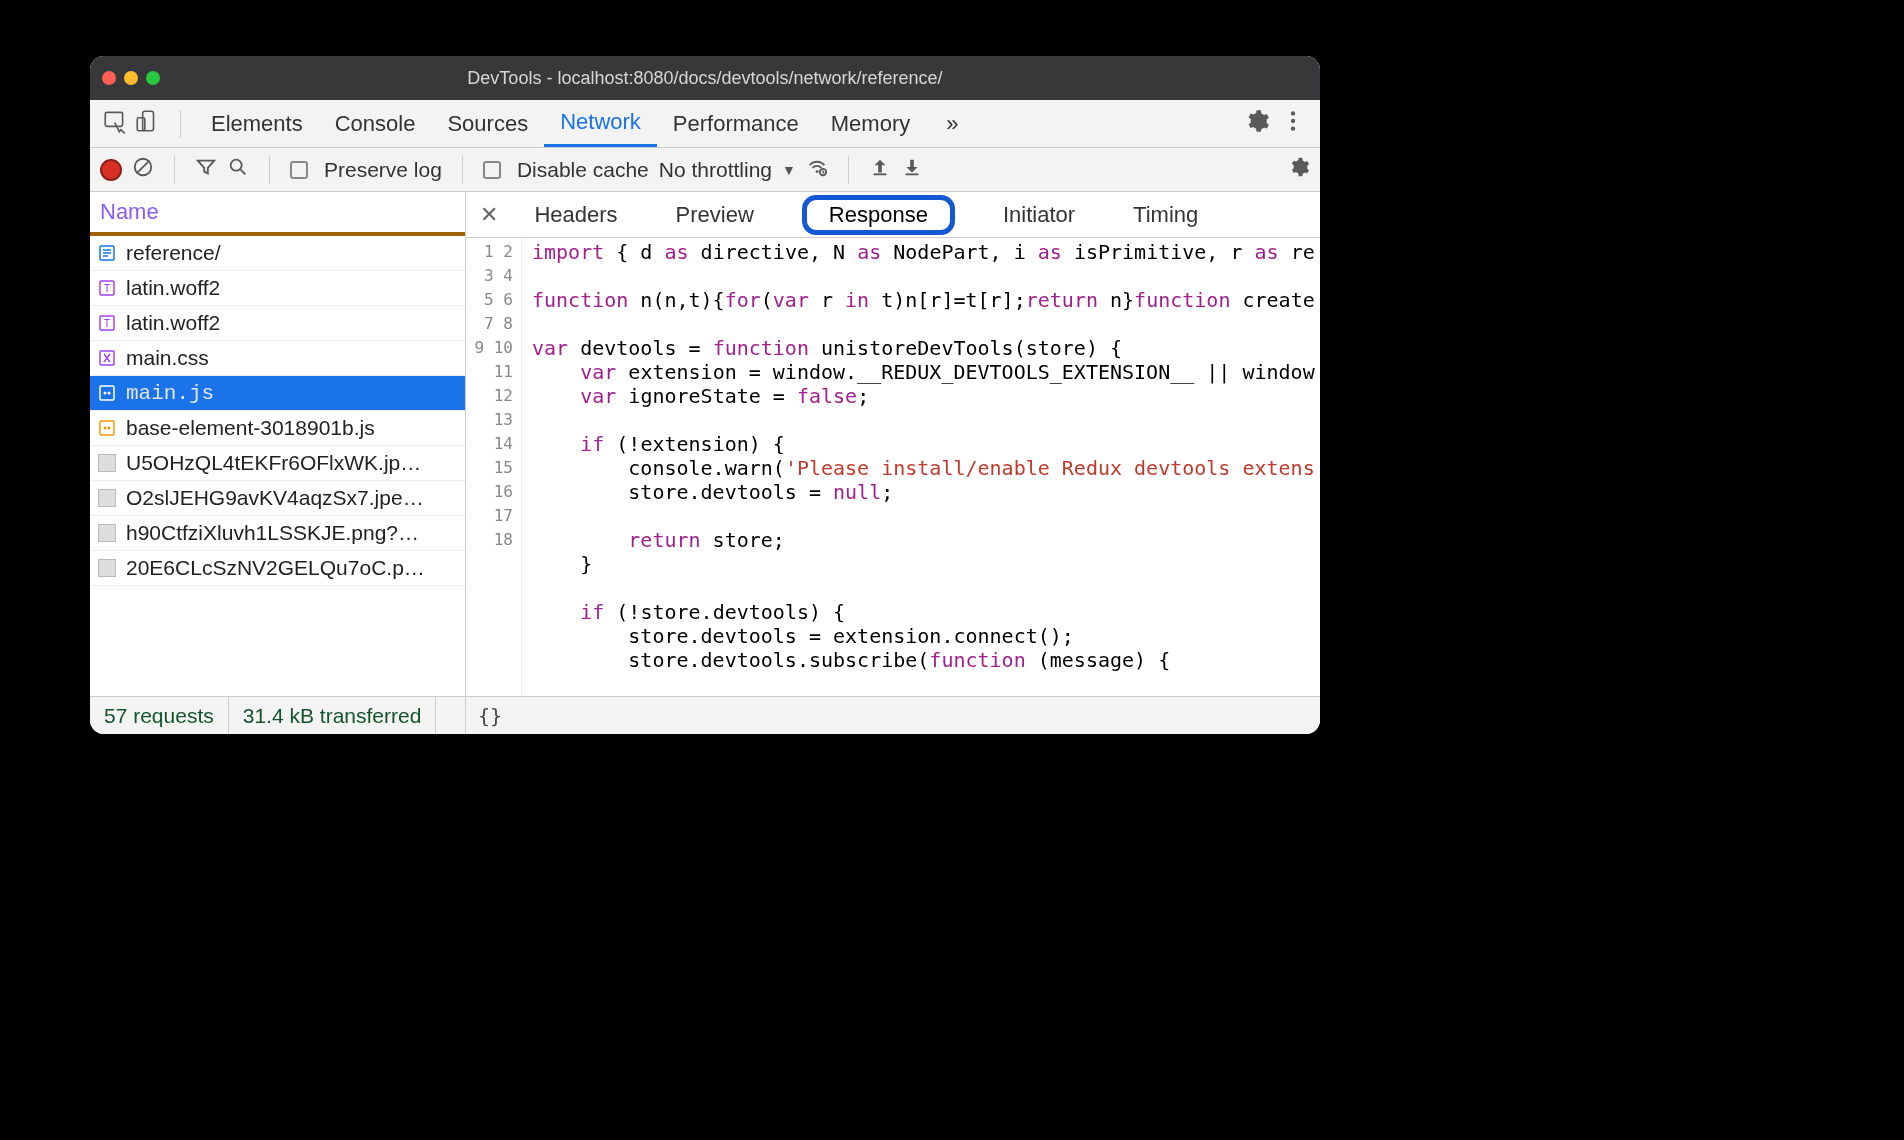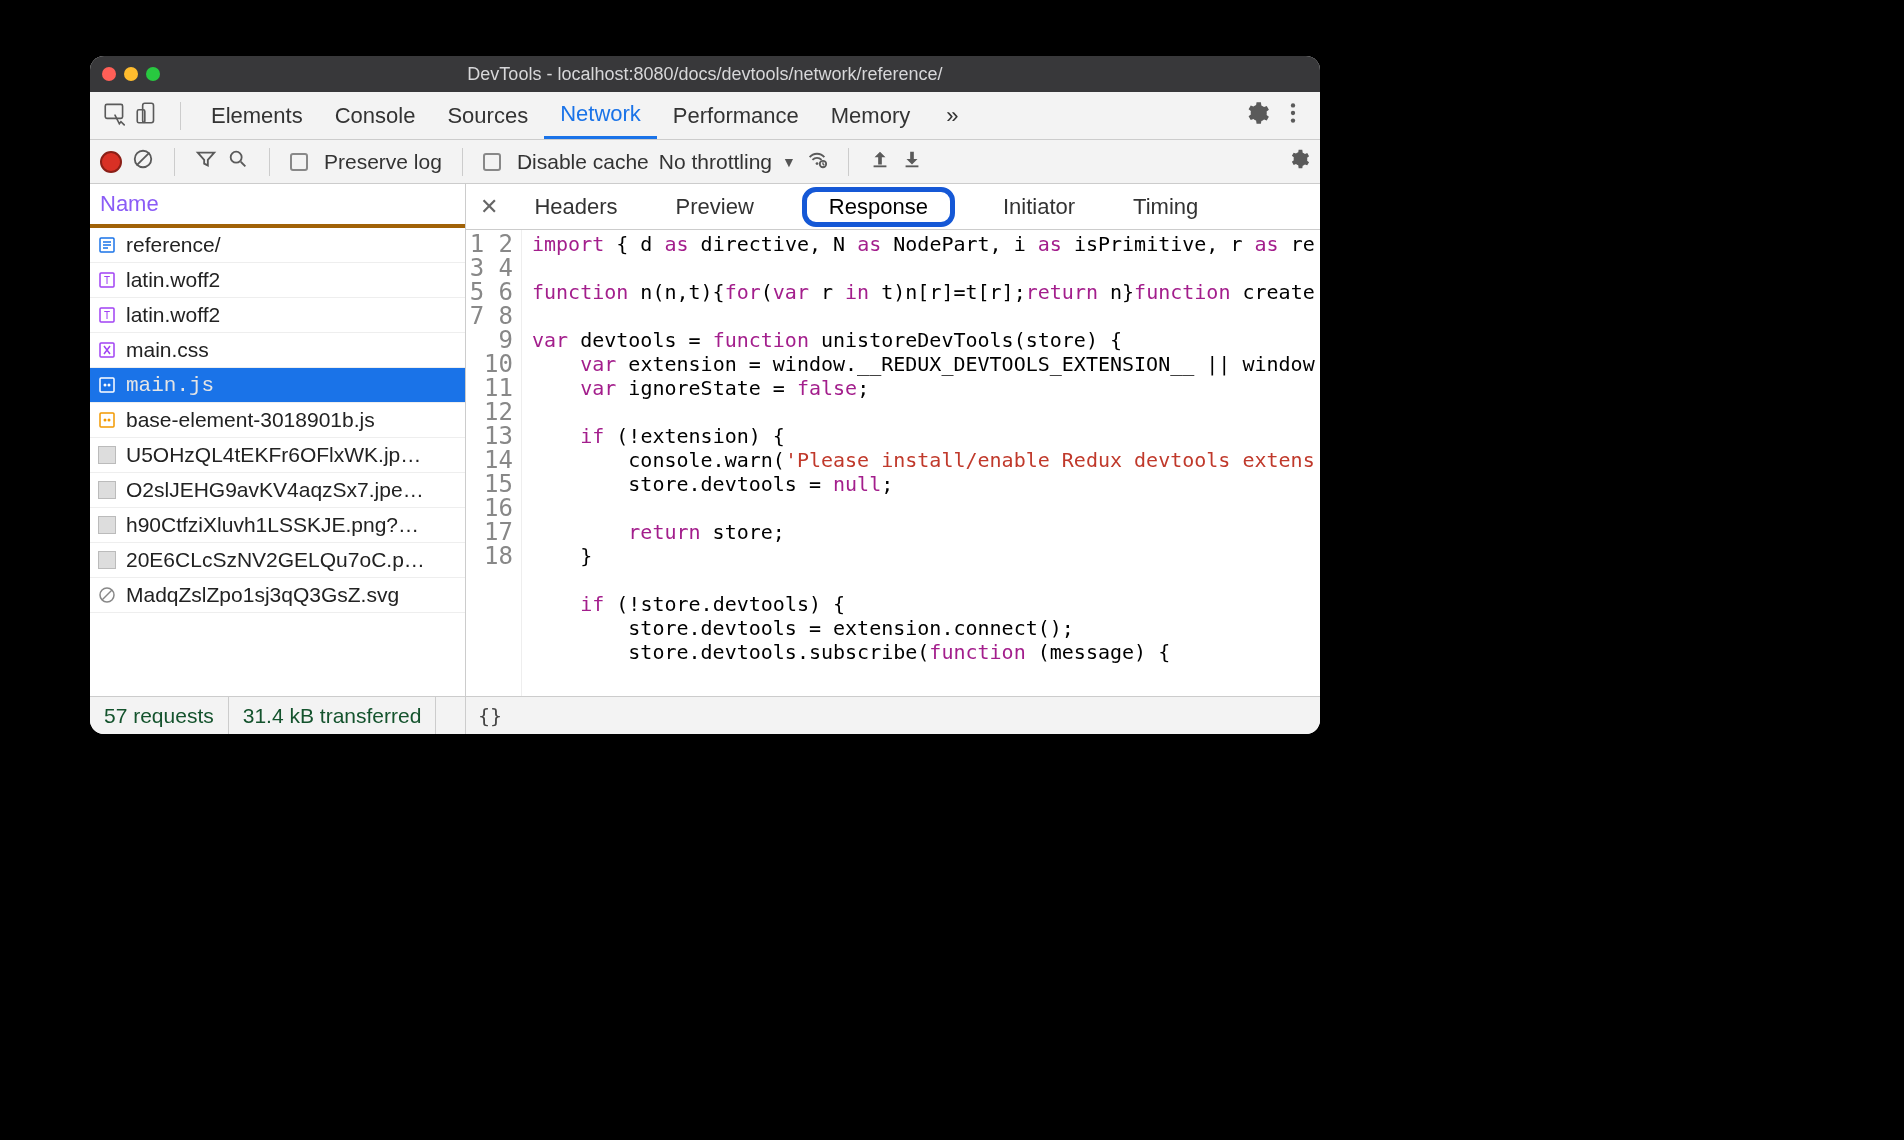--- a/index.html
+++ b/index.html
@@ -5,21 +5,21 @@
   * { box-sizing: border-box; margin: 0; padding: 0; }
   html, body { width: 1904px; height: 1140px; background: #000; font-family: "Helvetica Neue", Arial, sans-serif; }
   .window {
     position: absolute; left: 90px; top: 56px; width: 1230px; height: 678px;
     background: #fff; border-radius: 14px; overflow: hidden;
     box-shadow: 0 10px 40px rgba(0,0,0,0.5);
     display: flex; flex-direction: column;
   }
   
   .titlebar {
-    height: 36px; background: #38383a; display: flex; align-items: center;
+    height: 44px; background: #38383a; display: flex; align-items: center;
     padding: 0 12px; color: #d7d7d9; font-size: 18px; position: relative;
   }
   .traffic { display: flex; gap: 8px; }
   .traffic .dot { width: 14px; height: 14px; border-radius: 50%; }
   .dot.red { background: #ff5f57; }
   .dot.yellow { background: #febc2e; }
   .dot.green { background: #28c840; }
   .titlebar .title { position: absolute; left: 0; right: 0; text-align: center; pointer-events: none; }
 
   
@@ -63,21 +63,21 @@
   .right { flex: 1; display: flex; flex-direction: column; min-width: 0; }
   .dettabs { height: 46px; border-bottom: 1px solid #ccc; display: flex; align-items: center; padding: 0 8px; gap: 20px; font-size: 22px; color: #333; }
   .dettabs .close { font-size: 22px; color: #666; padding: 0 6px; }
   .dettabs .dtab { padding: 4px 10px; cursor: default; }
   .dettabs .dtab.active { color: #000; }
   .highlight-box {
     border: 5px solid #1558d6; border-radius: 14px; padding: 2px 12px;
   }
 
   .code-area { flex: 1; display: flex; min-height: 0; overflow: hidden; }
-  .gutter { width: 56px; background: #fff; border-right: 1px solid #eee; text-align: right; padding: 2px 8px 0 0; color: #888; font-family: ui-monospace, Menlo, monospace; font-size: 24px; line-height: 24px; }
+  .gutter { width: 56px; background: #fff; border-right: 1px solid #eee; text-align: right; padding: 2px 8px 0 0; color: #888; font-family: ui-monospace, Menlo, monospace; font-size: 16px; line-height: 24px; }
   .code { flex: 1; padding: 2px 0 0 10px; font-family: ui-monospace, Menlo, monospace; font-size: 20px; line-height: 24px; white-space: pre; overflow: hidden; color: #000; }
 
   .kw  { color: #a31e8c; } 
   .str { color: #c0392b; }
 
   
   .left-status { height: 38px; border-top: 1px solid #ccc; background: #f3f3f3; display: flex; align-items: center; font-size: 21px; color: #14532d; }
   .left-status .cell { padding: 0 14px; border-right: 1px solid #ccc; height: 100%; display: flex; align-items: center; }
   .right-status { height: 38px; border-top: 1px solid #ccc; background: #f3f3f3; display: flex; align-items: center; padding: 0 12px; font-size: 20px; color: #444; font-family: ui-monospace, Menlo, monospace; }
 
@@ -288,29 +288,20 @@
             <span class="ic">
               <div class="imgthumb"></div>
             </span>
             <span class="nm">h90CtfziXluvh1LSSKJE.png?…</span>
           </div>
           <div class="frow">
             <span class="ic">
               <div class="imgthumb"></div>
             </span>
             <span class="nm">20E6CLcSzNV2GELQu7oC.p…</span>
-          </div>
-          <div class="frow">
-            <span class="ic">
-              <svg class="ficon" viewBox="0 0 18 18">
-                <circle cx="9" cy="9" r="7" fill="none" stroke="#888" stroke-width="1.5"></circle>
-                <line x1="4" y1="14" x2="14" y2="4" stroke="#888" stroke-width="1.5"></line>
-              </svg>
-            </span>
-            <span class="nm">MadqZslZpo1sj3qQ3GsZ.svg</span>
           </div>
         </div>
       <div class="left-status">
         <div class="cell">57 requests</div>
         <div class="cell">31.4 kB transferred</div>
       </div>
     </div>
 
     <div class="right">
       <div class="dettabs">

